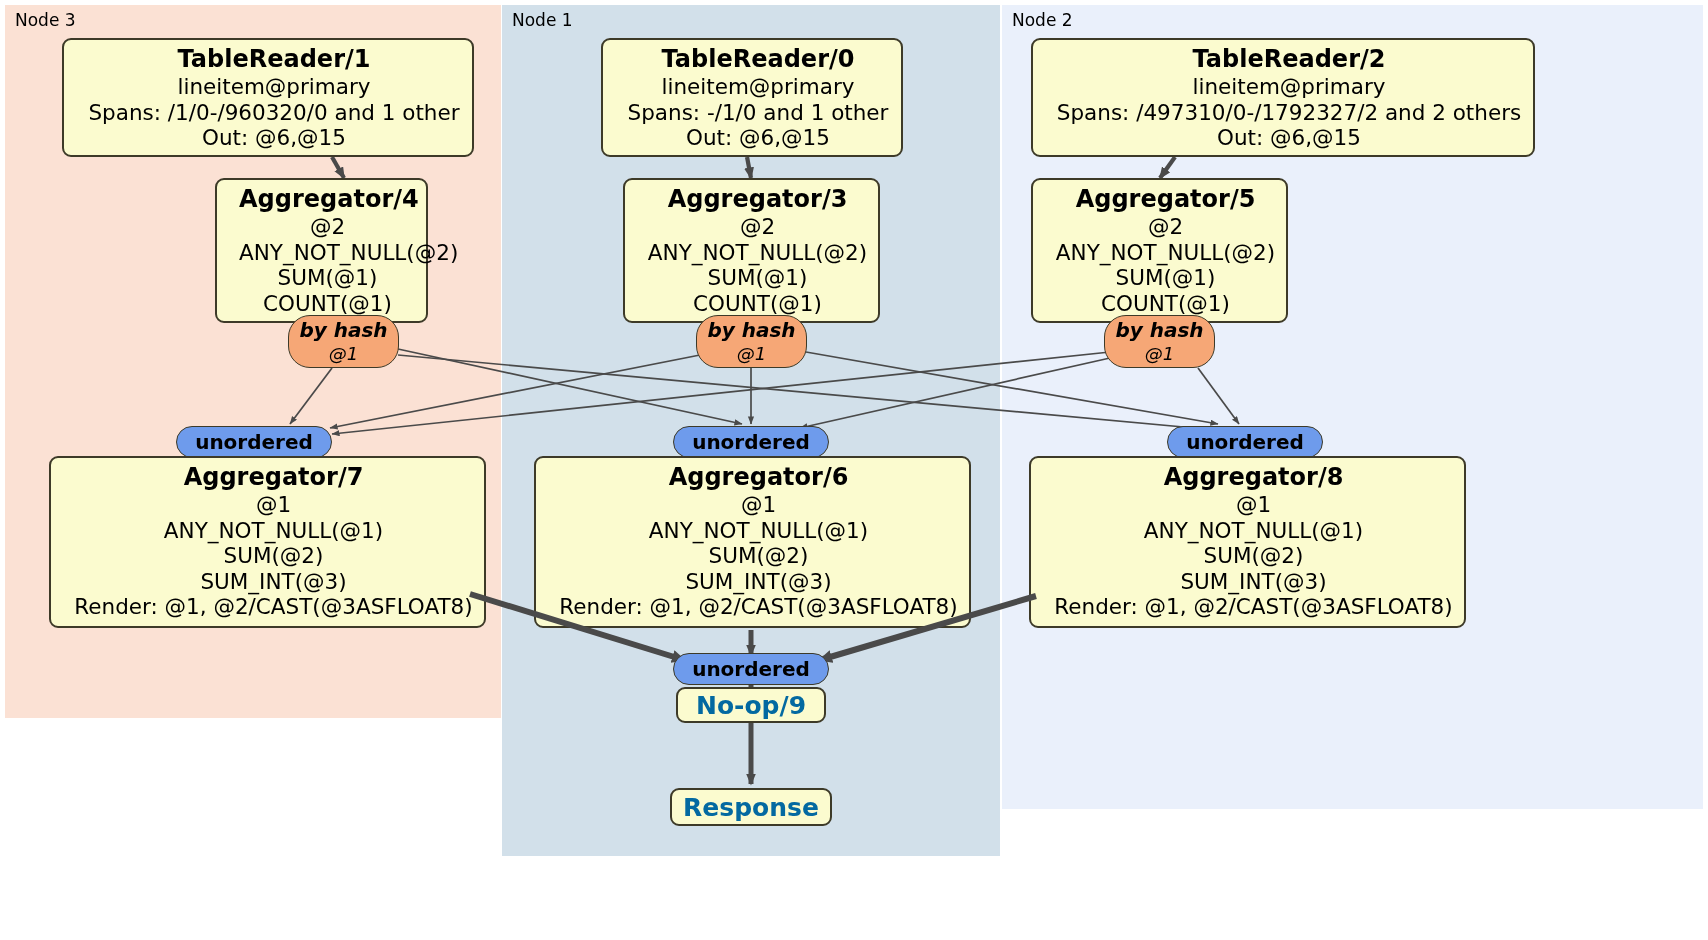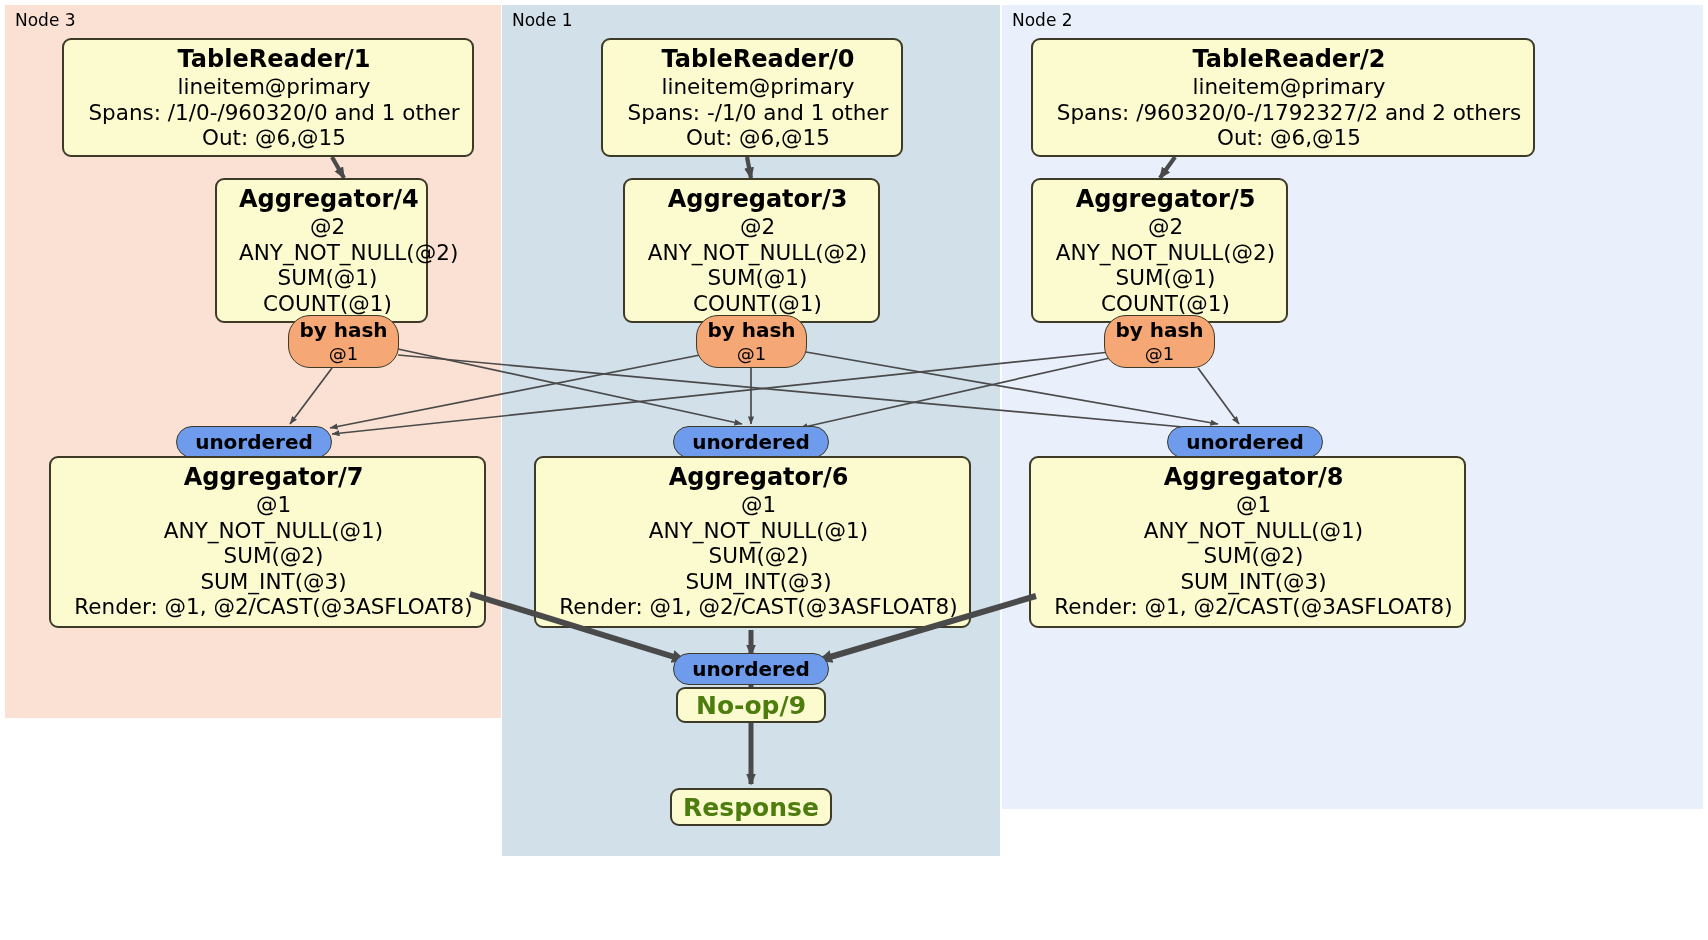--- a/index.html
+++ b/index.html
@@ -33,38 +33,39 @@
     white-space:nowrap;
   }
   .box .title{font-weight:bold;font-size:24px;line-height:30px;}
   .box .line{font-size:21.5px;}
 
   .small-box{
     position:absolute;box-sizing:border-box;
     background:#fbfbcf;
     border:2px solid #3d3a28;
     border-radius:9px;
-    text-align:center;color:#4d7c0f;
+    text-align:center;color:#0369a1;
     font-weight:bold;font-size:25px;
     display:flex;align-items:center;justify-content:center;
     white-space:nowrap;
   }
 
   
   .badge{
     position:absolute;box-sizing:border-box;
     text-align:center;white-space:nowrap;
     border:1.5px solid #3d3a28;
     color:#000;
   }
   .badge-hash{
     background:#f6a776;
     border-radius:22px;
     padding-top:3px;
     line-height:23px;
+    font-style:italic;
   }
   .badge-hash .h1{font-weight:bold;font-size:20px;}
   .badge-hash .h2{font-size:18px;}
   .badge-unordered{
     background:#6e9bec;
     border-radius:16px;
     font-weight:bold;font-size:20px;
     display:flex;align-items:center;justify-content:center;
   }
 
@@ -129,21 +130,21 @@
   <div class="box" style="left:601px;top:38px;width:302px;height:119px;">
     <div class="title">TableReader/0</div>
     <div class="line">lineitem@primary</div>
     <div class="line">Spans: -/1/0 and 1 other</div>
     <div class="line">Out: @6,@15</div>
   </div>
 
   <div class="box" style="left:1031px;top:38px;width:504px;height:119px;">
     <div class="title">TableReader/2</div>
     <div class="line">lineitem@primary</div>
-    <div class="line">Spans: /960320/0-/1792327/2 and 2 others</div>
+    <div class="line">Spans: /497310/0-/1792327/2 and 2 others</div>
     <div class="line">Out: @6,@15</div>
   </div>
 
   <div class="box" style="left:215px;top:178px;width:213px;height:145px;">
     <div class="title">Aggregator/4</div>
     <div class="line">@2</div>
     <div class="line">ANY_NOT_NULL(@2)</div>
     <div class="line">SUM(@1)</div>
     <div class="line">COUNT(@1)</div>
   </div>

